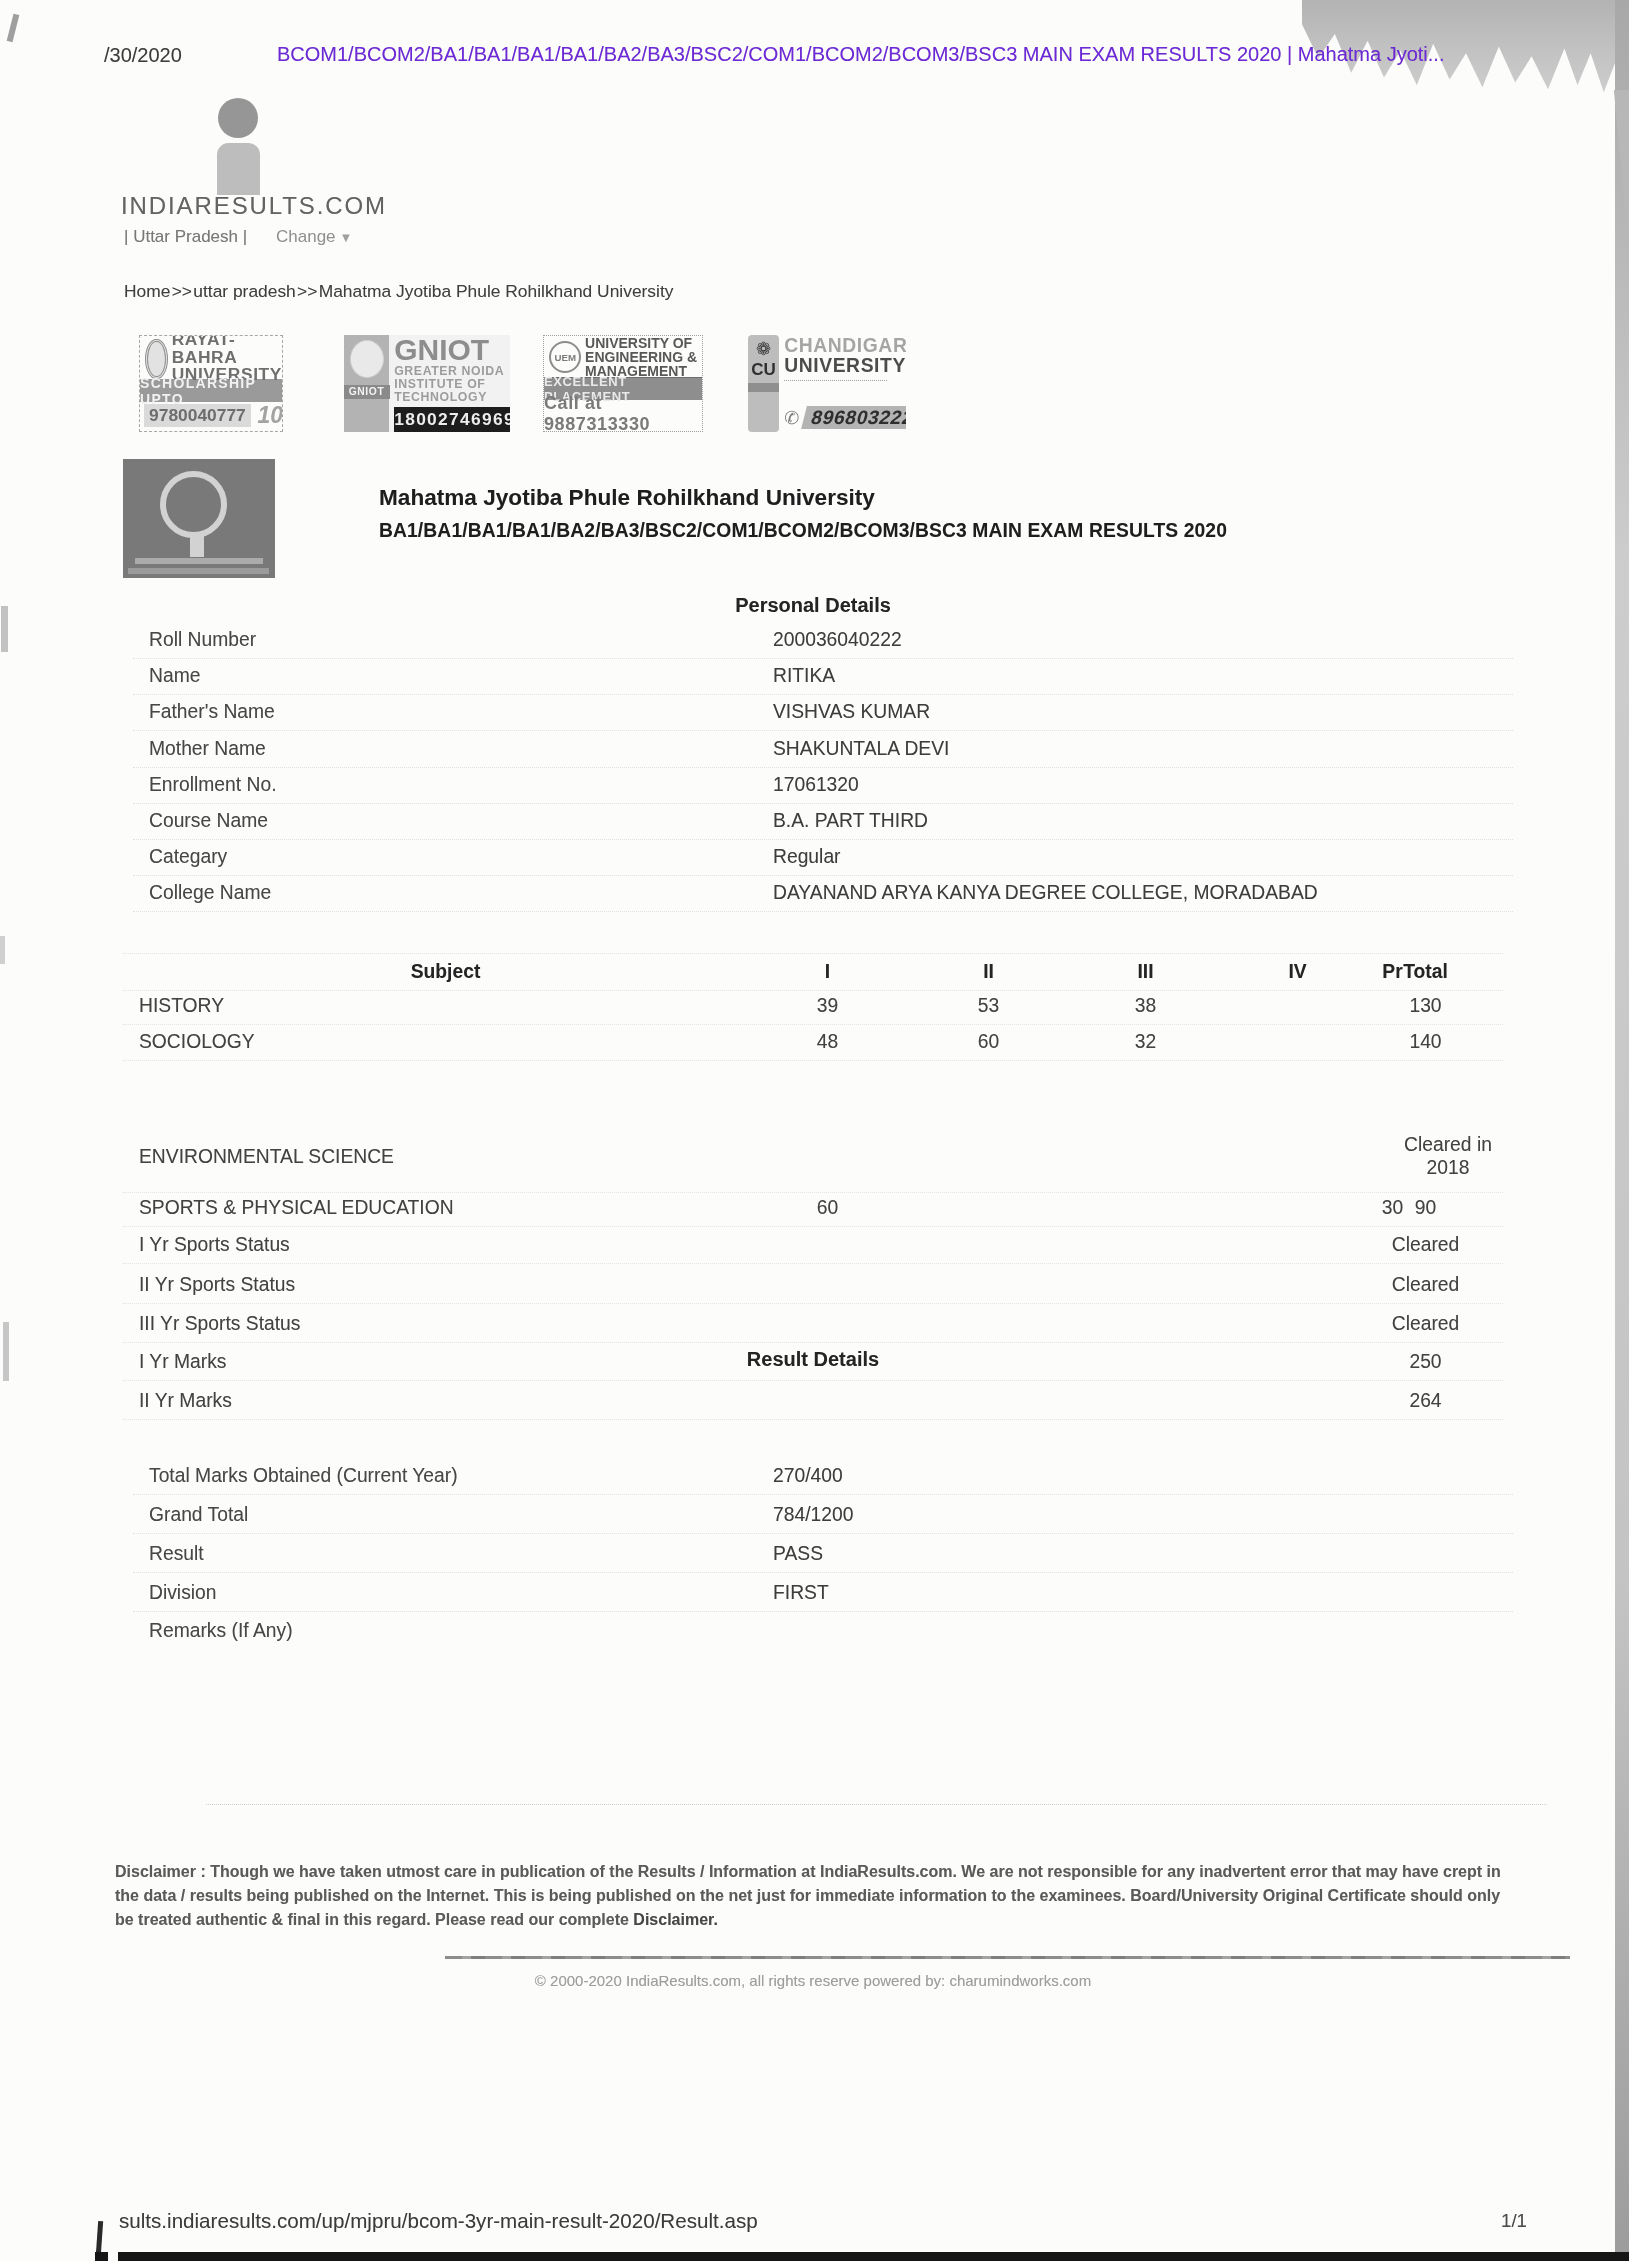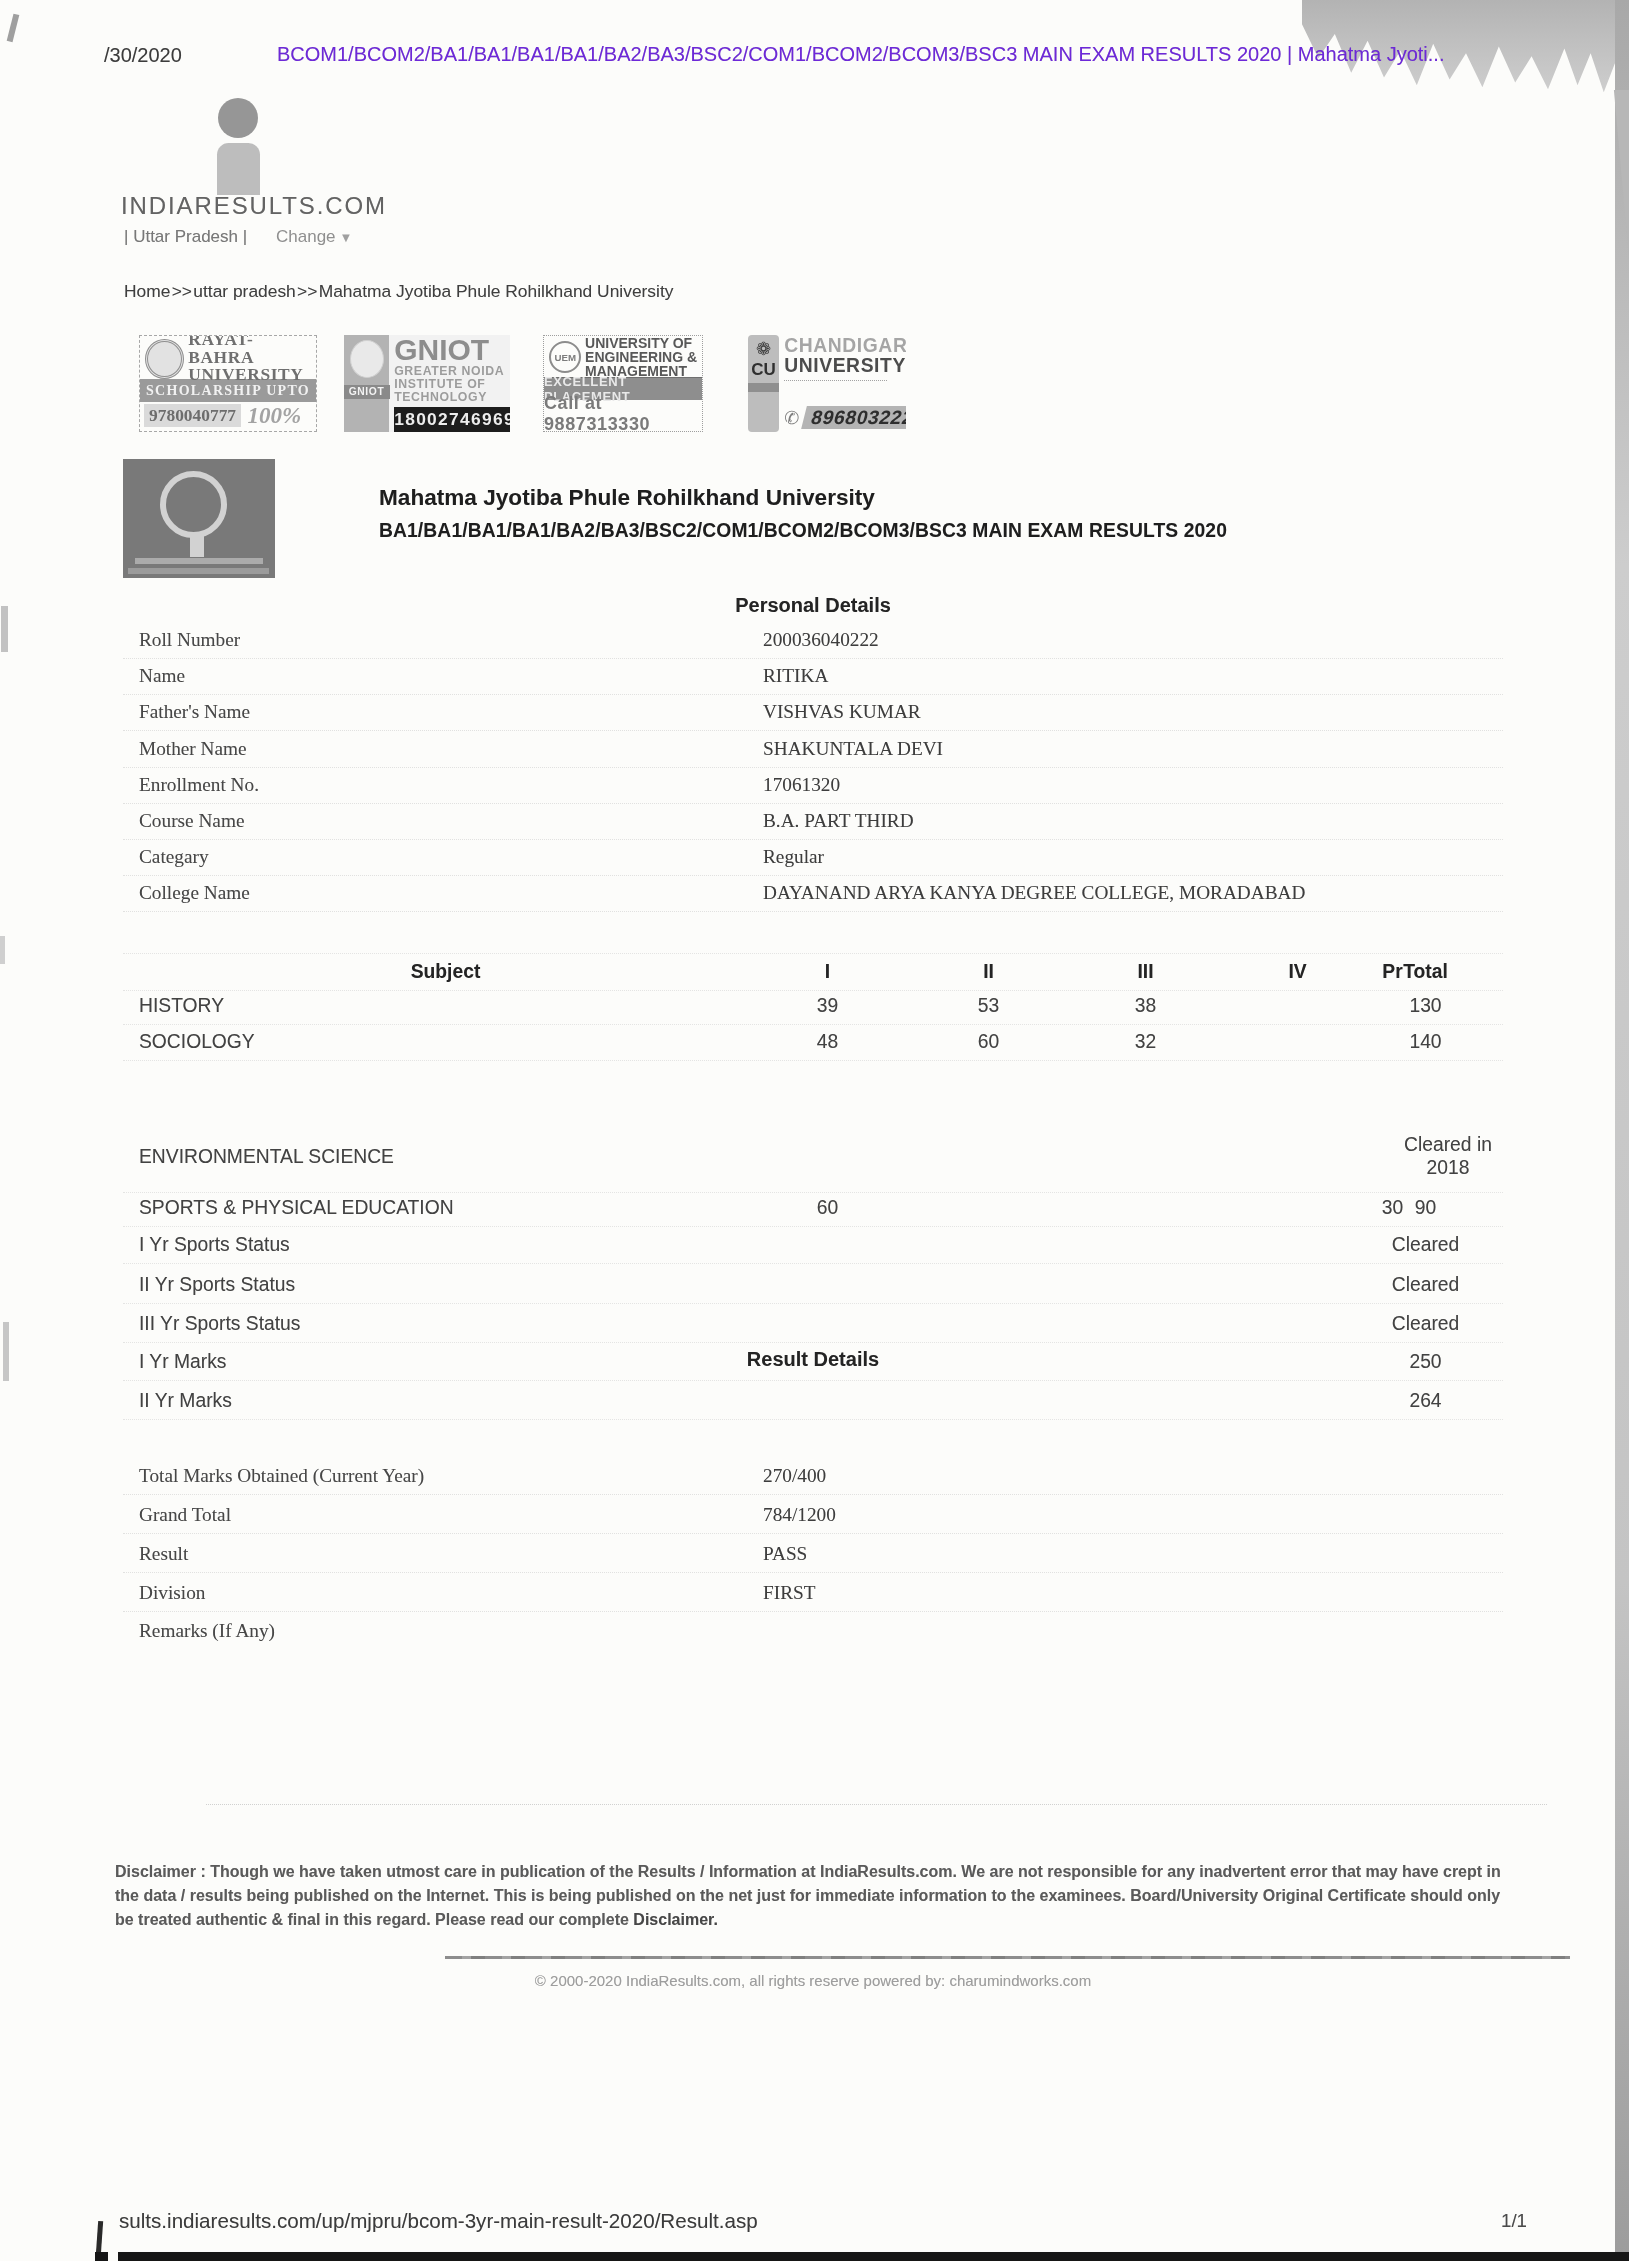--- a/index.html
+++ b/index.html
@@ -39,21 +39,21 @@
   .logo-change{left:276px;top:227px;font-size:17px;color:#8f8f8f;cursor:pointer;}
   .logo-change .caret{font-size:13px;color:#a0a0a0;margin-left:3.9px;}
 
   
   .crumbs{left:124px;top:281px;font-size:17.4px;color:#3f3f3f;}
   .crumbs span{margin-right:1.3px;}
   .crumb-link{cursor:pointer;}
 
   
   .ad{top:335px;height:97px;overflow:hidden;}
-  .ad1{left:139px;width:178px;border:1.9px dashed #a7a7a7;box-sizing:border-box;font-family:Liberation Serif, serif;}
+  .ad1{left:139px;width:144px;border:1.9px dashed #a7a7a7;box-sizing:border-box;}
   .ad1-top{display:flex;align-items:center;height:43px;}
   .ad1-emblem{width:34px;height:34px;margin:2.6px 3.9px 0 5.2px;border-radius:50%;border:3.2px double #8f8f8f;background:#e2e2e2;}
   .ad1-name{line-height:1.0;font-weight:900;color:#6f6f6f;font-size:17.4px;letter-spacing:0.6px;}
   .ad1-band{height:23px;background:#9a9a9a;color:#f1f1f1;font-weight:900;font-size:14px;
     letter-spacing:1.3px;display:flex;align-items:center;justify-content:center;}
   .ad1-bottom{display:flex;align-items:center;height:27px;}
   .ad1-phone{background:#dadada;color:#6d6d6d;font-weight:900;font-size:17.4px;padding:0.6px 5.2px;margin-left:3.9px;}
   .ad1-pct{font-style:italic;font-weight:900;font-size:23px;color:#a3a3a3;margin-left:6.4px;}
   .ad2{left:344px;width:166px;display:flex;background:#f2f2f2;}
   .ad2-side{width:45px;background:#b3b3b3;display:flex;flex-direction:column;align-items:center;}
@@ -93,21 +93,21 @@
   .uni-ring{position:absolute;left:37px;top:11.6px;width:67px;height:67px;border-radius:50%;
     border:6.4px solid #d2d2d2;box-sizing:border-box;}
   .uni-stem{position:absolute;left:67px;top:76px;width:14px;height:22px;background:#d2d2d2;}
   .uni-cap1{position:absolute;left:11.6px;bottom:14px;width:128px;height:6.4px;background:#ababab;}
   .uni-cap2{position:absolute;left:5.2px;bottom:3.9px;width:141px;height:6.4px;background:#9b9b9b;}
   .uni-name{left:379px;top:485px;font-size:22.6px;font-weight:bold;color:#1e1e1e;}
   .uni-exam{left:379px;top:520px;font-size:19.3px;font-weight:bold;color:#1e1e1e;letter-spacing:0.1px;}
 
   
   .sect{left:123px;width:1380px;text-align:center;font-weight:bold;font-size:20px;color:#242424;}
-  .drow{left:123px;width:1380px;height:36px;border-bottom:1.3px dotted rgba(120,120,120,.20);font-family:Liberation Serif, serif;}
+  .drow{left:133px;width:1380px;height:36px;border-bottom:1.3px dotted rgba(120,120,120,.20);}
   .drow .lbl{position:absolute;left:16px;top:50%;transform:translateY(-50%);font-size:19.3px;color:#474747;}
   .drow .val{position:absolute;left:640px;top:50%;transform:translateY(-50%);font-size:19.3px;color:#3d3d3d;}
   .mrow{left:123px;width:1380px;height:36px;border-bottom:1.3px dotted rgba(120,120,120,.18);}
   .mrow span{position:absolute;top:50%;transform:translateY(-50%);font-size:19.3px;color:#424242;text-align:center;}
   .mhead span{font-weight:bold;color:#242424;}
   .mhead{border-top:1.3px dotted rgba(120,120,120,.18);}
   .m-sub{left:16px;}
   .m-subhead{left:16px;width:613px;text-align:center;}
   .m-c1{left:640px;width:129px;text-align:center;}
   .m-c2{left:801px;width:129px;text-align:center;}

